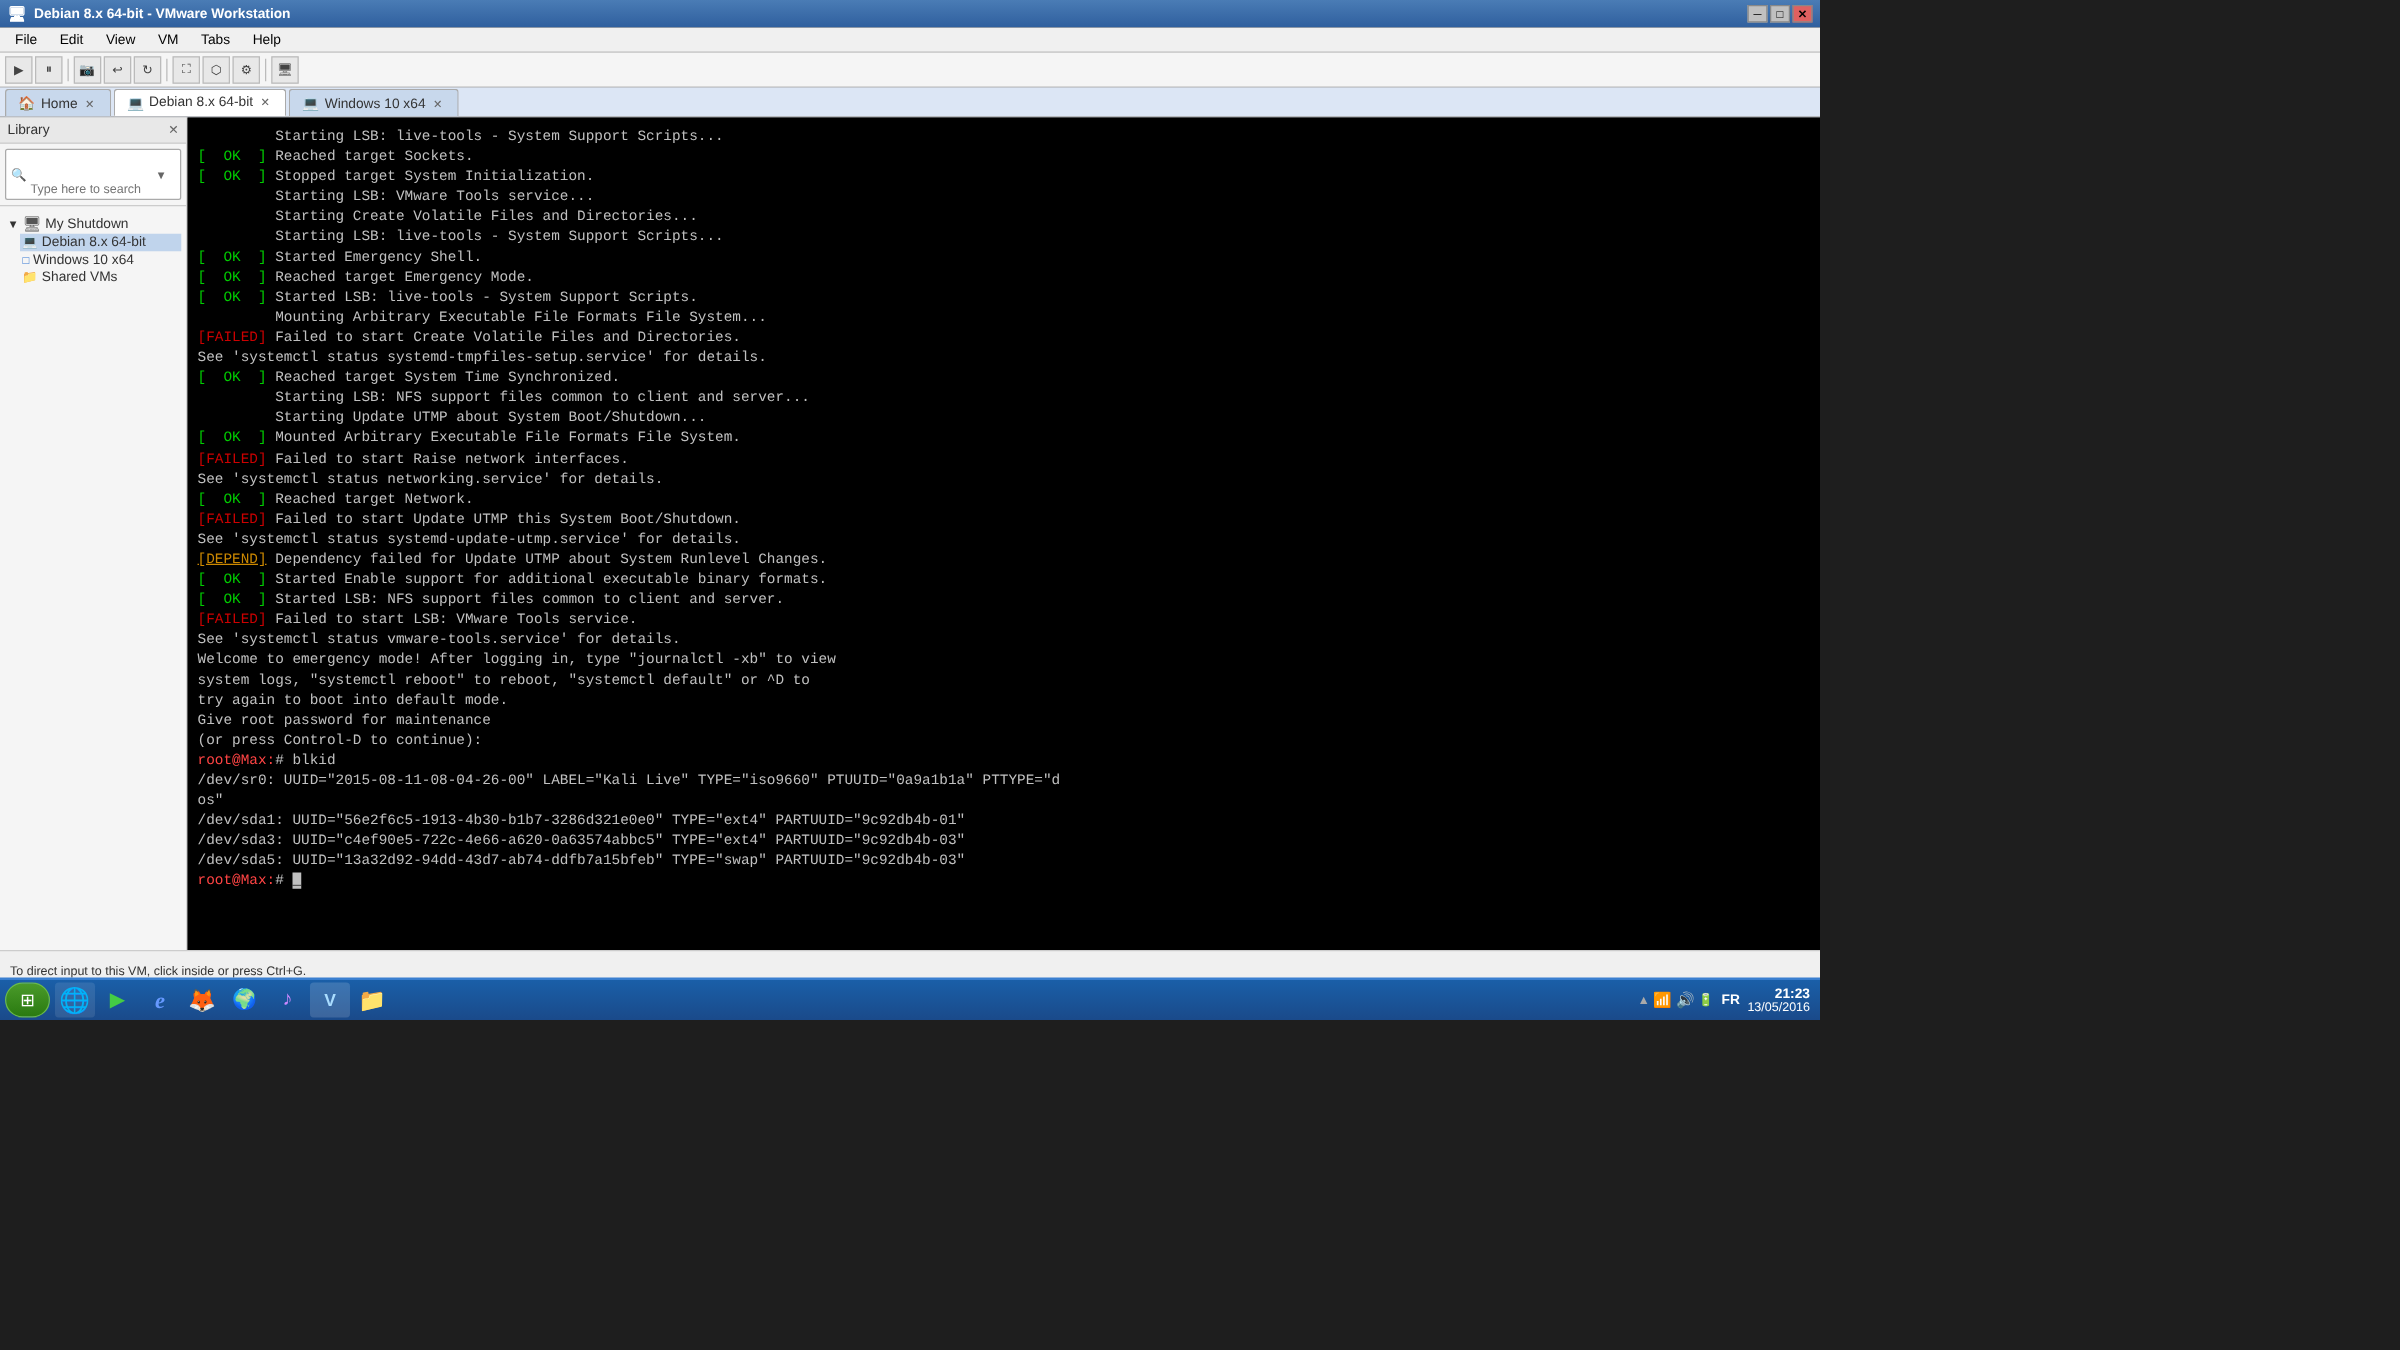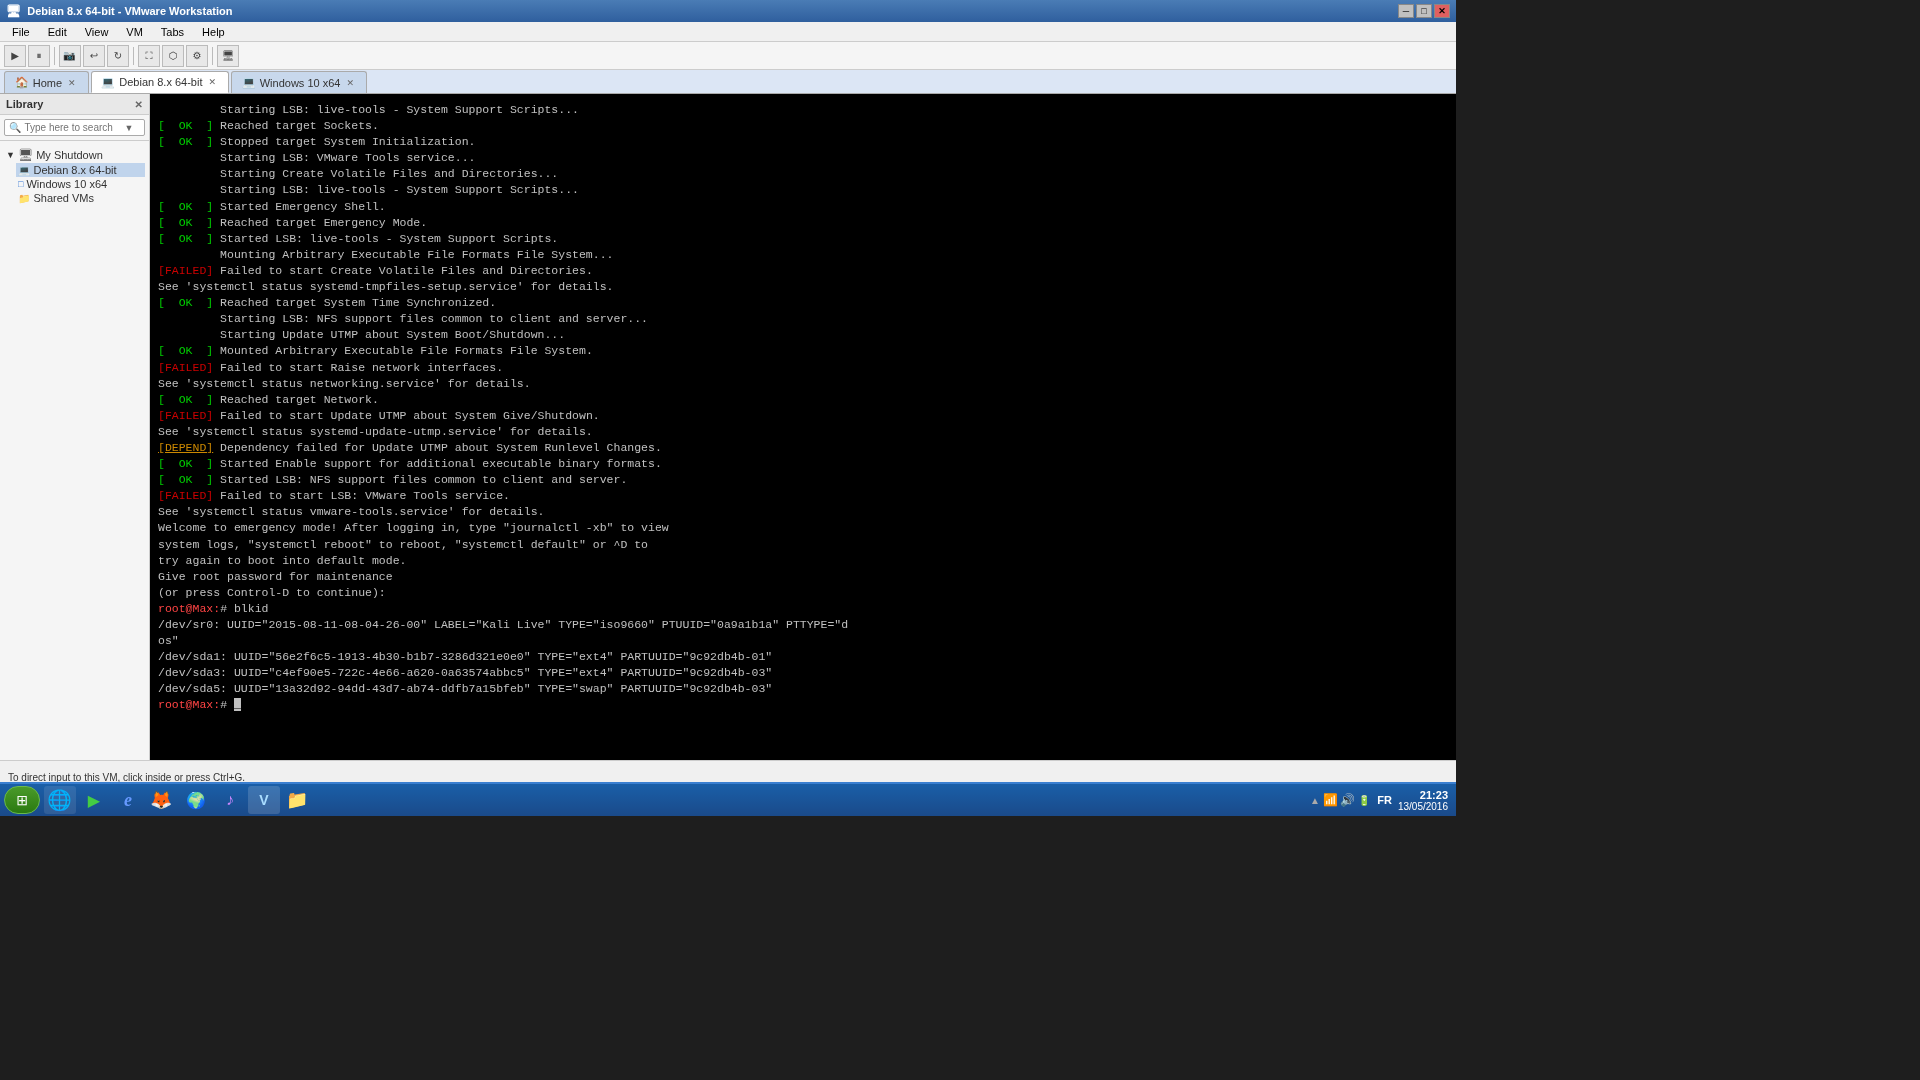--- a/index.html
+++ b/index.html
@@ -139,21 +139,21 @@
     #sidebar {
       width: 150px;
       background: #f5f5f5;
       border-right: 1px solid #ccc;
       display: flex;
       flex-direction: column;
     }
     #library-header {
       padding: 4px 6px;
       font-size: 11px;
-      font-weight: bold;
+      font-weight: normal;
       color: #333;
       background: #e8e8e8;
       border-bottom: 1px solid #ccc;
       display: flex;
       align-items: center;
       justify-content: space-between;
     }
     #library-close {
       cursor: pointer;
       color: #666;
@@ -171,20 +171,21 @@
       border-radius: 2px;
       padding: 2px 4px;
     }
     #search-input {
       border: none;
       outline: none;
       font-size: 10px;
       color: #888;
       width: 100px;
       background: transparent;
+      margin-top: 24px;
     }
     #search-dropdown {
       font-size: 9px;
       color: #666;
       cursor: pointer;
     }
     #sidebar-tree {
       flex: 1;
       padding: 4px;
     }
@@ -425,21 +426,21 @@
     <div class="term-line"><span class="cmd">         Mounting Arbitrary Executable File Formats File System...</span></div>
     <div class="term-line"><span class="failed">[FAILED]</span><span class="cmd"> Failed to start Create Volatile Files and Directories.</span></div>
     <div class="term-line"><span class="cmd">See 'systemctl status systemd-tmpfiles-setup.service' for details.</span></div>
     <div class="term-line"><span class="ok">[  OK  ]</span><span class="cmd"> Reached target System Time Synchronized.</span></div>
     <div class="term-line"><span class="cmd">         Starting LSB: NFS support files common to client and server...</span></div>
     <div class="term-line"><span class="cmd">         Starting Update UTMP about System Boot/Shutdown...</span></div>
     <div class="term-line"><span class="ok">[  OK  ]</span><span class="cmd"> Mounted Arbitrary Executable File Formats File System.</span></div>
     <div class="term-line"><span class="failed">[FAILED]</span><span class="cmd"> Failed to start Raise network interfaces.</span></div>
     <div class="term-line"><span class="cmd">See 'systemctl status networking.service' for details.</span></div>
     <div class="term-line"><span class="ok">[  OK  ]</span><span class="cmd"> Reached target Network.</span></div>
-    <div class="term-line"><span class="failed">[FAILED]</span><span class="cmd"> Failed to start Update UTMP about System Give/Shutdown.</span></div>
+    <div class="term-line"><span class="failed">[FAILED]</span><span class="cmd"> Failed to start Update UTMP this System Boot/Shutdown.</span></div>
     <div class="term-line"><span class="cmd">See 'systemctl status systemd-update-utmp.service' for details.</span></div>
     <div class="term-line"><span class="depend">[DEPEND]</span><span class="cmd"> Dependency failed for Update UTMP about System Runlevel Changes.</span></div>
     <div class="term-line"><span class="ok">[  OK  ]</span><span class="cmd"> Started Enable support for additional executable binary formats.</span></div>
     <div class="term-line"><span class="ok">[  OK  ]</span><span class="cmd"> Started LSB: NFS support files common to client and server.</span></div>
     <div class="term-line"><span class="failed">[FAILED]</span><span class="cmd"> Failed to start LSB: VMware Tools service.</span></div>
     <div class="term-line"><span class="cmd">See 'systemctl status vmware-tools.service' for details.</span></div>
     <div class="term-line"><span class="cmd">Welcome to emergency mode! After logging in, type "journalctl -xb" to view</span></div>
     <div class="term-line"><span class="cmd">system logs, "systemctl reboot" to reboot, "systemctl default" or ^D to</span></div>
     <div class="term-line"><span class="cmd">try again to boot into default mode.</span></div>
     <div class="term-line"><span class="cmd">Give root password for maintenance</span></div>

